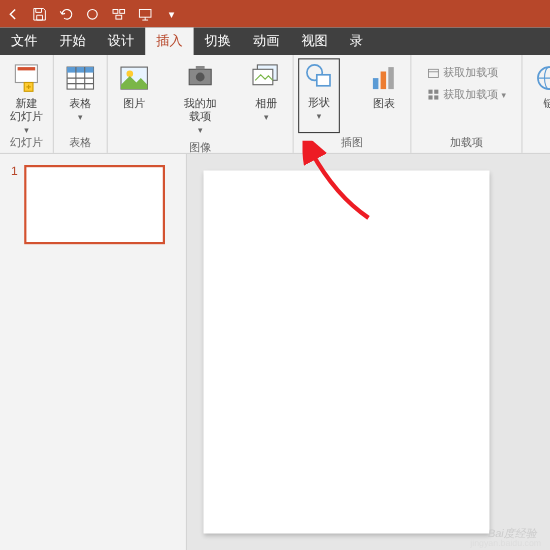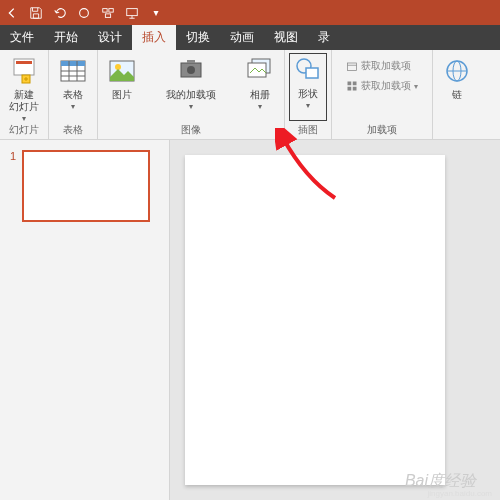--- a/index.html
+++ b/index.html
@@ -23,21 +23,21 @@
 .small-btn svg{width:12px;height:12px;fill:#888}
 .addins{display:flex;flex-direction:column;gap:2px;padding:4px 6px}
 .workspace{display:flex;height:360px}
 .thumbs{width:170px;background:#f3f3f3;border-right:1px solid #d4d4d4;padding:10px}
 .thumb-wrap{display:flex;gap:6px}
 .thumb-num{font-size:11px;color:#b7472a}
 .thumb{width:128px;height:72px;background:#fff;border:2px solid #d35230;cursor:pointer}
 .canvas-area{flex:1;background:#e6e6e6;padding:15px 0 15px 15px;overflow:hidden}
 .canvas{width:260px;height:330px;background:#fff;box-shadow:0 2px 4px rgba(0,0,0,0.2)}
 .arrow{position:absolute;top:128px;left:275px;pointer-events:none}
-.watermark{position:absolute;bottom:8px;right:24px;font-size:16px;color:#ccc;font-style:italic}
+.watermark{position:absolute;bottom:8px;right:12px;font-size:10px;color:#ccc;font-style:italic}
 .watermark-sub{position:absolute;bottom:2px;right:8px;font-size:8px;color:#ddd}
 </style>
 </head>
 <body>
 
 <div class="titlebar">
   <span class="icon">
       <svg viewBox="0 0 16 16">
         <path d="M10 3L5 8l5 5" stroke="#fff" stroke-width="1.5" fill="none"></path>
       </svg>
@@ -164,20 +164,30 @@
       <div class="btn highlight">
         <div class="btn-icon">
             <svg viewBox="0 0 32 32">
               <circle cx="12" cy="12" r="7" fill="none" stroke="#5b9bd5" stroke-width="1.5"></circle>
               <rect x="14" y="14" width="12" height="10" fill="#fff" stroke="#5b9bd5" stroke-width="1.5"></rect>
             </svg>
           </div>
         <div class="btn-label">形状</div>
         <div class="dd-arrow">▾</div>
       </div>
+      <div class="btn">
+        <div class="btn-icon">
+            <svg viewBox="0 0 32 32">
+              <rect x="6" y="16" width="5" height="10" fill="#5b9bd5"></rect>
+              <rect x="13" y="10" width="5" height="16" fill="#ed7d31"></rect>
+              <rect x="20" y="6" width="5" height="20" fill="#a5a5a5"></rect>
+            </svg>
+          </div>
+        <div class="btn-label">图表</div>
+      </div>
     </div>
     <div class="group-label">插图</div>
   </div>
 
   <div class="group">
     <div class="addins">
       <div class="small-btn">
         <svg viewBox="0 0 16 16">
             <rect x="2" y="4" width="12" height="10" stroke="#888" fill="none"></rect>
             <path d="M2 7h12" stroke="#888"></path>

